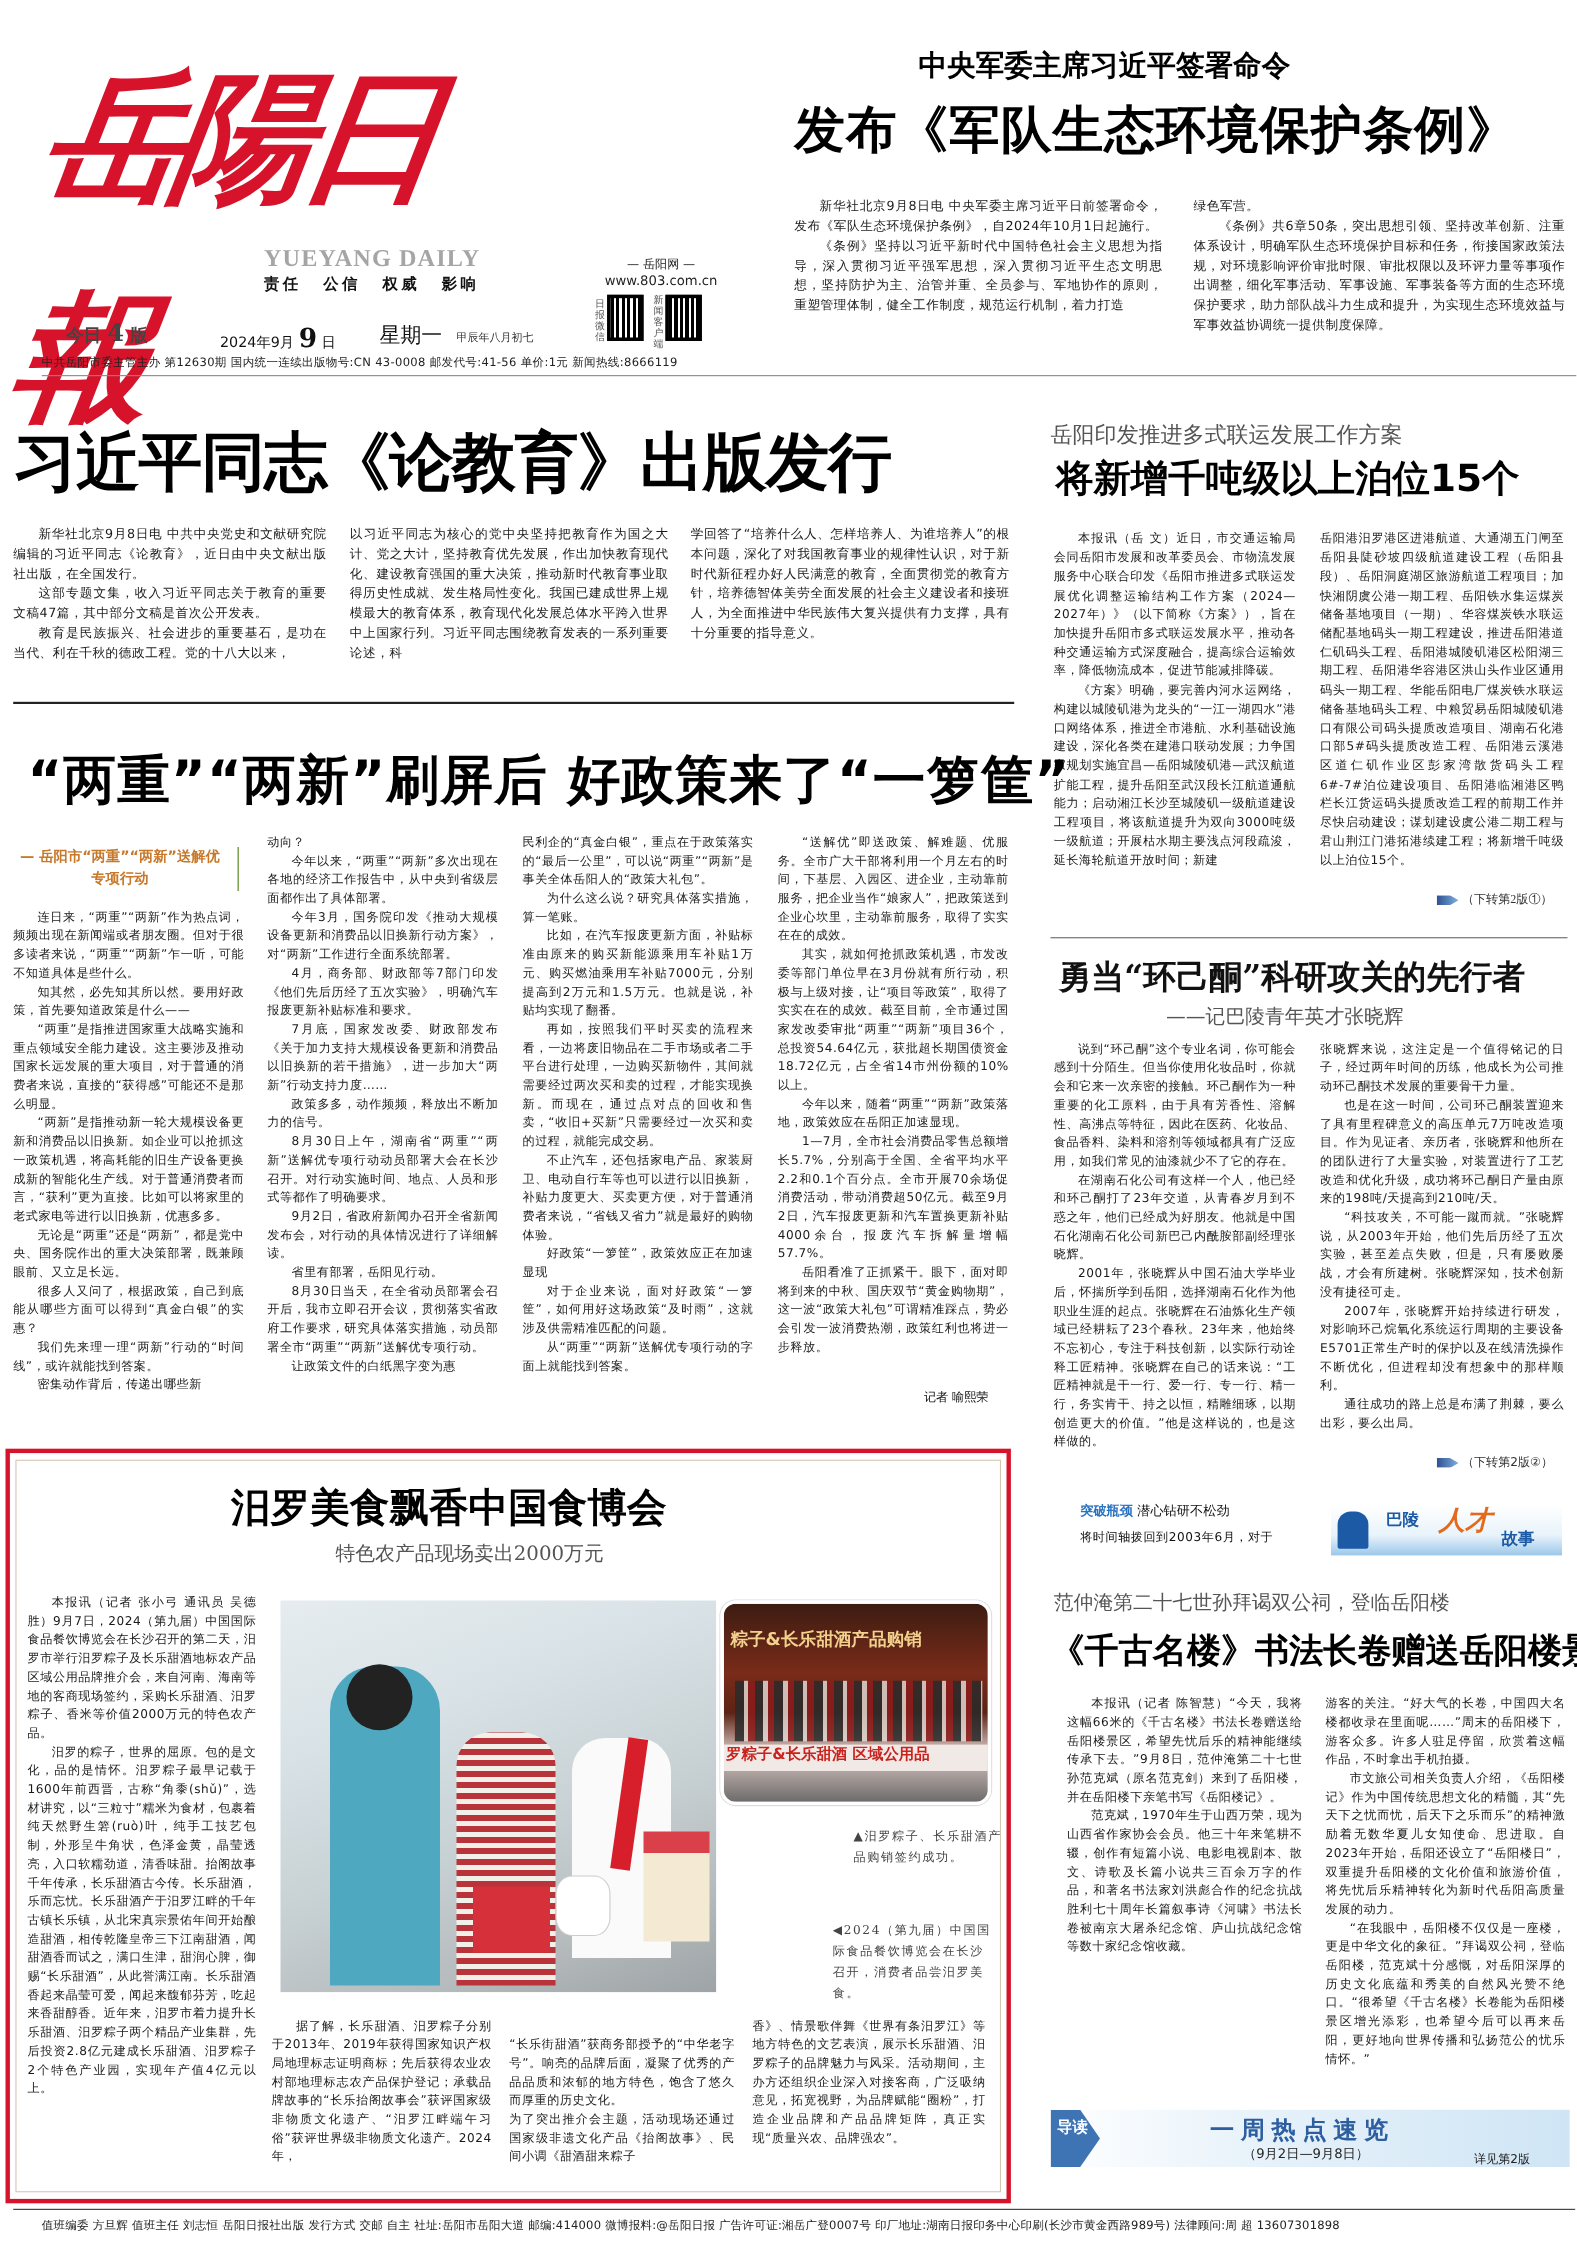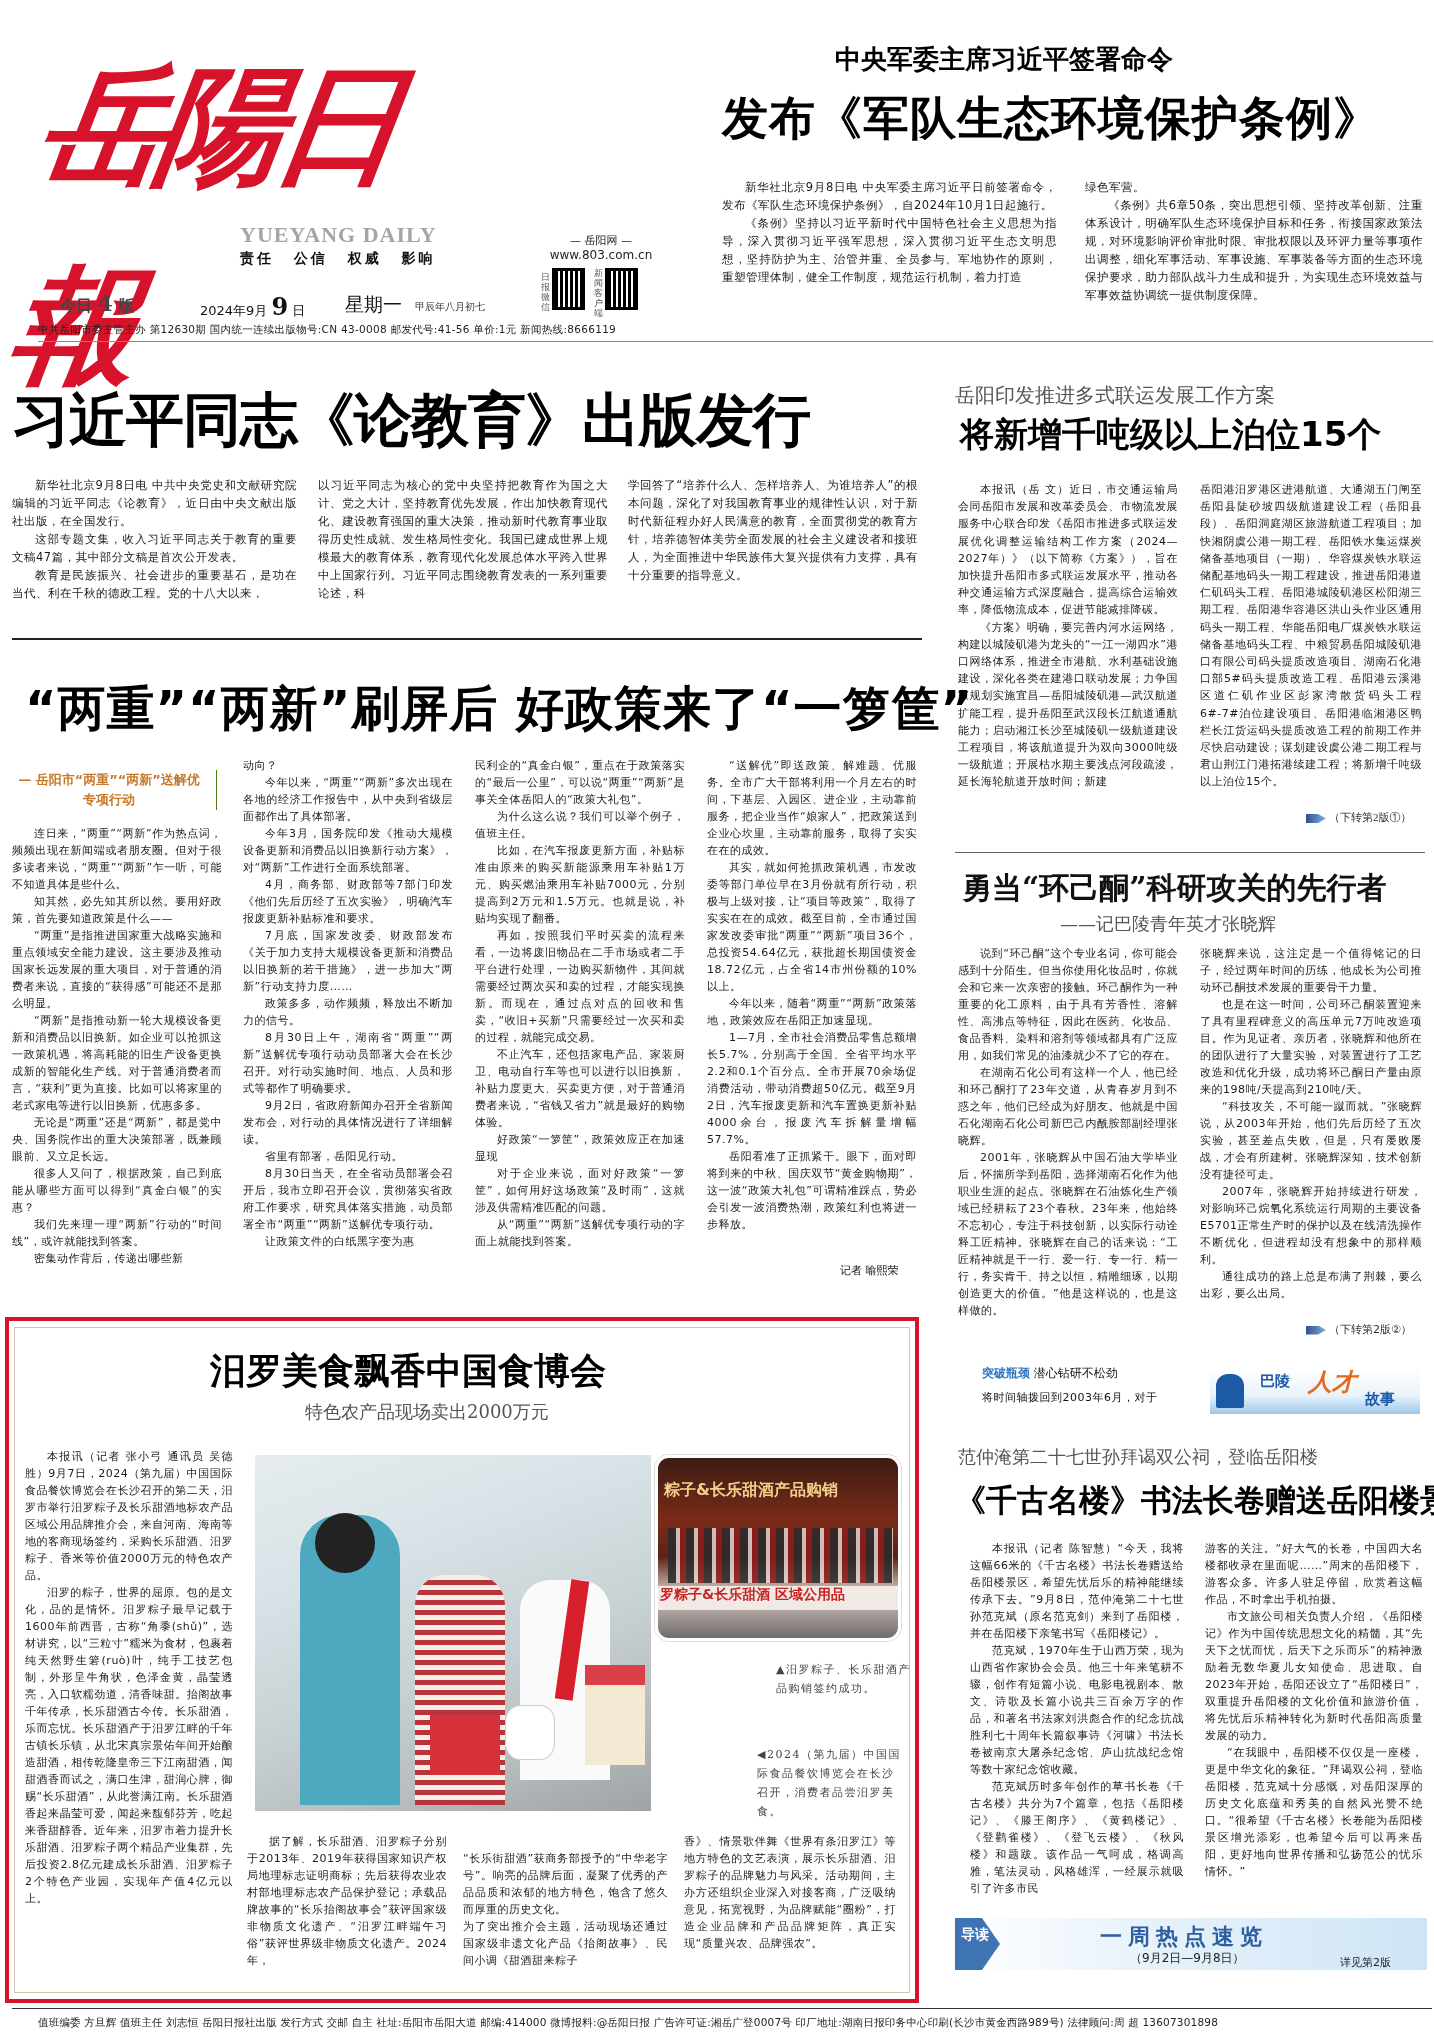--- a/index.html
+++ b/index.html
@@ -128,21 +128,21 @@
   <p>7月底，国家发改委、财政部发布《关于加力支持大规模设备更新和消费品以旧换新的若干措施》，进一步加大“两新”行动支持力度……</p>
   <p>政策多多，动作频频，释放出不断加力的信号。</p>
   <p>8月30日上午，湖南省“两重”“两新”送解优专项行动动员部署大会在长沙召开。对行动实施时间、地点、人员和形式等都作了明确要求。</p>
   <p>9月2日，省政府新闻办召开全省新闻发布会，对行动的具体情况进行了详细解读。</p>
   <p>省里有部署，岳阳见行动。</p>
   <p>8月30日当天，在全省动员部署会召开后，我市立即召开会议，贯彻落实省政府工作要求，研究具体落实措施，动员部署全市“两重”“两新”送解优专项行动。</p>
   <p>让政策文件的白纸黑字变为惠</p>
 </div>
 <div class="abs body-text" style="left:475px;top:757px;width:210px;font-size:11px;line-height:17px;">
   <p style="text-indent:0">民利企的“真金白银”，重点在于政策落实的“最后一公里”，可以说“两重”“两新”是事关全体岳阳人的“政策大礼包”。</p>
-  <p>为什么这么说？我们可以举个例子，值班主任。</p>
+  <p>为什么这么说？研究具体落实措施，算一笔账。</p>
   <p>比如，在汽车报废更新方面，补贴标准由原来的购买新能源乘用车补贴1万元、购买燃油乘用车补贴7000元，分别提高到2万元和1.5万元。也就是说，补贴均实现了翻番。</p>
   <p>再如，按照我们平时买卖的流程来看，一边将废旧物品在二手市场或者二手平台进行处理，一边购买新物件，其间就需要经过两次买和卖的过程，才能实现换新。而现在，通过点对点的回收和售卖，“收旧+买新”只需要经过一次买和卖的过程，就能完成交易。</p>
   <p>不止汽车，还包括家电产品、家装厨卫、电动自行车等也可以进行以旧换新，补贴力度更大、买卖更方便，对于普通消费者来说，“省钱又省力”就是最好的购物体验。</p>
   <p>好政策“一箩筐”，政策效应正在加速显现</p>
   <p>对于企业来说，面对好政策“一箩筐”，如何用好这场政策“及时雨”，这就涉及供需精准匹配的问题。</p>
   <p>从“两重”“两新”送解优专项行动的字面上就能找到答案。</p>
 </div>
 <div class="abs body-text" style="left:707px;top:757px;width:210px;font-size:11px;line-height:17px;">
   <p>“送解优”即送政策、解难题、优服务。全市广大干部将利用一个月左右的时间，下基层、入园区、进企业，主动靠前服务，把企业当作“娘家人”，把政策送到企业心坎里，主动靠前服务，取得了实实在在的成效。</p>
   <p>其实，就如何抢抓政策机遇，市发改委等部门单位早在3月份就有所行动，积极与上级对接，让“项目等政策”，取得了实实在在的成效。截至目前，全市通过国家发改委审批“两重”“两新”项目36个，总投资54.64亿元，获批超长期国债资金18.72亿元，占全省14市州份额的10%以上。</p>
@@ -180,21 +180,20 @@
   <span style="position:absolute;left:50px;top:4px;color:#1d5aa6;font-weight:bold;font-size:15px;">巴陵</span>
   <span style="position:absolute;left:98px;top:-2px;color:#e36a1c;font-weight:bold;font-size:24px;font-style:italic;">人才</span>
   <span style="position:absolute;left:155px;top:22px;color:#1d5aa6;font-weight:bold;font-size:15px;">故事</span>
 </div>
 
 <div class="abs" style="left:958px;top:1445px;font-size:18px;color:#555;">范仲淹第二十七世孙拜谒双公祠，登临岳阳楼</div>
 <div class="abs h-big" style="left:955px;top:1480px;font-size:31px;">《千古名楼》书法长卷赠送岳阳楼景区</div>
 <div class="abs body-text" style="left:970px;top:1540px;width:214px;font-size:11px;line-height:17px;">
   <p>本报讯（记者 陈智慧）“今天，我将这幅66米的《千古名楼》书法长卷赠送给岳阳楼景区，希望先忧后乐的精神能继续传承下去。”9月8日，范仲淹第二十七世孙范克斌（原名范克剑）来到了岳阳楼，并在岳阳楼下亲笔书写《岳阳楼记》。</p>
   <p>范克斌，1970年生于山西万荣，现为山西省作家协会会员。他三十年来笔耕不辍，创作有短篇小说、电影电视剧本、散文、诗歌及长篇小说共三百余万字的作品，和著名书法家刘洪彪合作的纪念抗战胜利七十周年长篇叙事诗《河啸》书法长卷被南京大屠杀纪念馆、庐山抗战纪念馆等数十家纪念馆收藏。</p>
-  <p>范克斌历时多年创作的草书长卷《千古名楼》共分为7个篇章，包括《岳阳楼记》、《滕王阁序》、《黄鹤楼记》、《登鹳雀楼》、《登飞云楼》、《秋风楼》和题跋。该作品一气呵成，格调高雅，笔法灵动，风格雄浑，一经展示就吸引了许多市民</p>
 </div>
 <div class="abs body-text" style="left:1205px;top:1540px;width:218px;font-size:11px;line-height:17px;">
   <p style="text-indent:0">游客的关注。“好大气的长卷，中国四大名楼都收录在里面呢……”周末的岳阳楼下，游客众多。许多人驻足停留，欣赏着这幅作品，不时拿出手机拍摄。</p>
   <p>市文旅公司相关负责人介绍，《岳阳楼记》作为中国传统思想文化的精髓，其“先天下之忧而忧，后天下之乐而乐”的精神激励着无数华夏儿女知使命、思进取。自2023年开始，岳阳还设立了“岳阳楼日”，双重提升岳阳楼的文化价值和旅游价值，将先忧后乐精神转化为新时代岳阳高质量发展的动力。</p>
   <p>“在我眼中，岳阳楼不仅仅是一座楼，更是中华文化的象征。”拜谒双公祠，登临岳阳楼，范克斌十分感慨，对岳阳深厚的历史文化底蕴和秀美的自然风光赞不绝口。“很希望《千古名楼》长卷能为岳阳楼景区增光添彩，也希望今后可以再来岳阳，更好地向世界传播和弘扬范公的忧乐情怀。”</p>
 </div>
 
 <div class="abs bar-guide"></div>
 <div class="abs guide-tag">导读</div>
 <div class="abs" style="left:1100px;top:1922px;font-size:22px;font-weight:bold;color:#2d5ea0;letter-spacing:6px;">一周热点速览</div>

